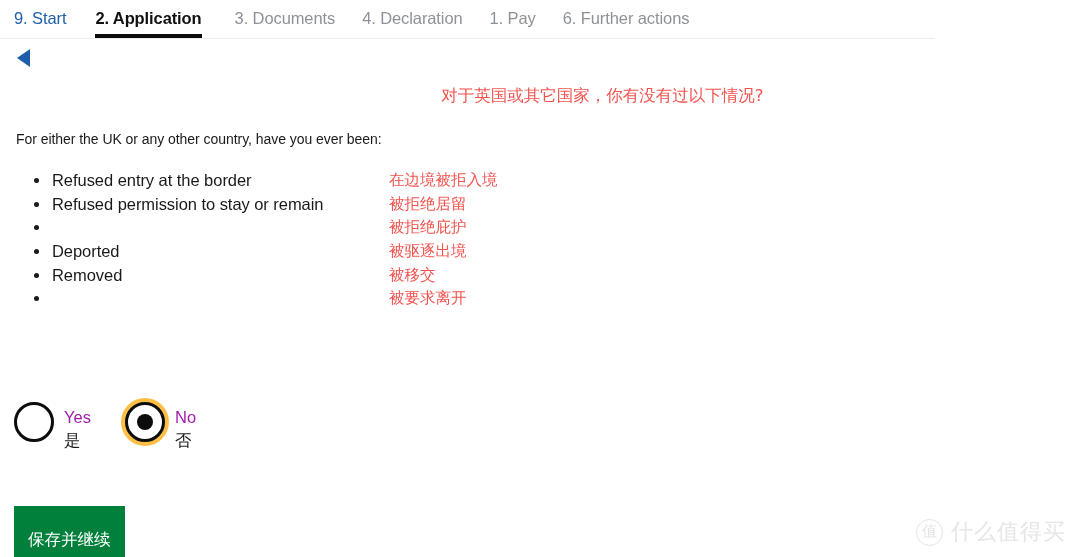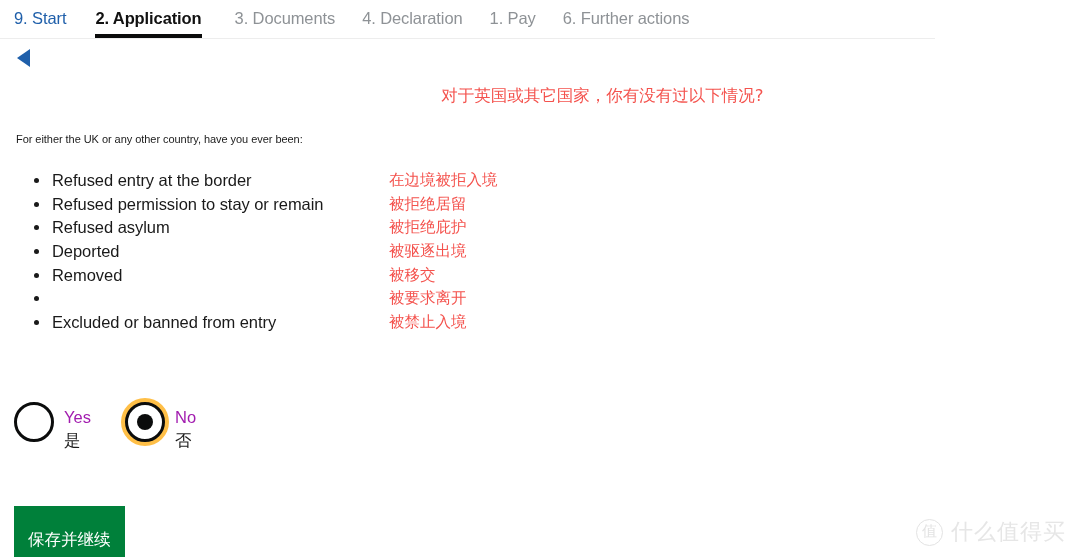--- a/index.html
+++ b/index.html
@@ -103,21 +103,21 @@
     line-height: 22px;
     color: #f4524d;
     font-family: "DejaVu Sans", "Liberation Sans", sans-serif;
   }
 
   
   #question-en {
     position: absolute;
     left: 16px;
     top: 128px;
-    font-size: 11px;
+    font-size: 14px;
     line-height: 22px;
     color: #1a1a1a;
     letter-spacing: -0.05px;
   }
 
   
   #reasons-block {
     position: absolute;
     left: 0;
     top: 170px;
@@ -309,46 +309,40 @@
   </div>
 
   <div class="reason-row">
     <span class="reason-bullet"></span>
     <span class="reason-en">Refused permission to stay or remain</span>
     <span class="reason-zh">被拒绝居留</span>
   </div>
 
   <div class="reason-row">
     <span class="reason-bullet"></span>
-    <span class="reason-en">Refused asylum</span>
     <span class="reason-zh">被拒绝庇护</span>
   </div>
 
   <div class="reason-row">
     <span class="reason-bullet"></span>
     <span class="reason-en">Deported</span>
     <span class="reason-zh">被驱逐出境</span>
   </div>
 
   <div class="reason-row">
     <span class="reason-bullet"></span>
     <span class="reason-en">Removed</span>
     <span class="reason-zh">被移交</span>
   </div>
 
   <div class="reason-row">
     <span class="reason-bullet"></span>
     <span class="reason-zh">被要求离开</span>
   </div>
 
-  <div class="reason-row">
-    <span class="reason-bullet"></span>
-    <span class="reason-en">Excluded or banned from entry</span>
-    <span class="reason-zh">被禁止入境</span>
-  </div>
 
 </div>
 
 <div id="radio-group">
 
   <div class="radio-option" id="option-yes">
     <span class="radio-circle"></span>
     <span class="radio-labels">
       <span class="radio-label-en">Yes</span>
       <span class="radio-label-zh">是</span>

